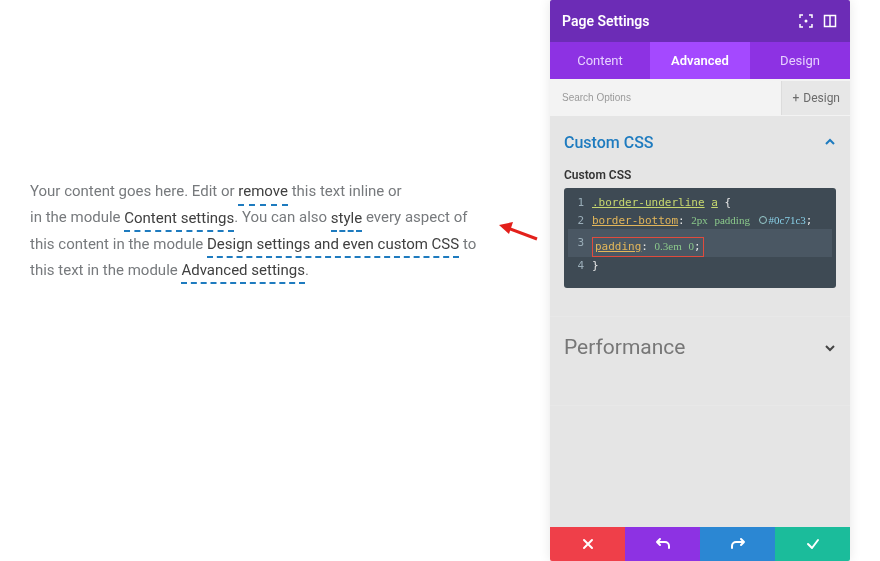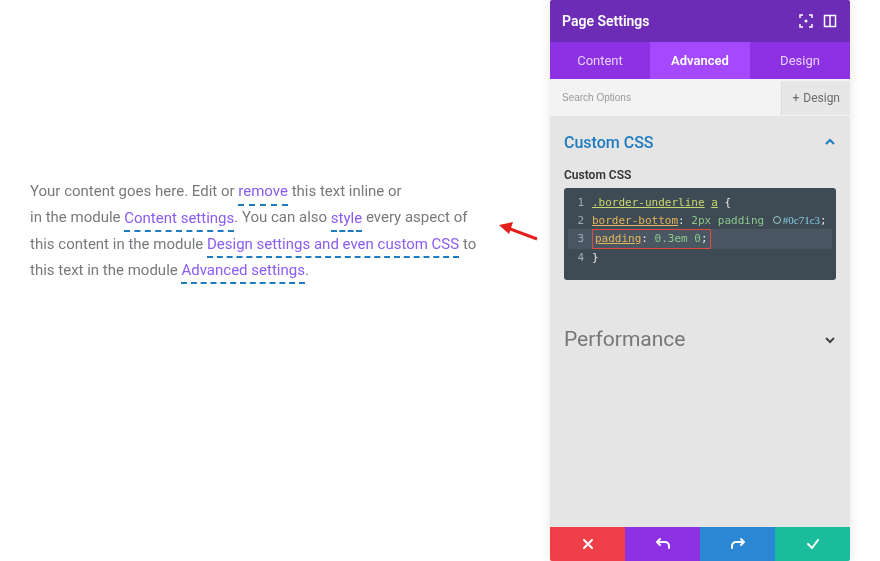--- a/index.html
+++ b/index.html
@@ -16,21 +16,21 @@
   .preview {
     position: absolute;
     left: 30px;
     top: 178px;
     width: 460px;
     color: #777a7d;
     font-size: 15px;
     line-height: 1.75;
   }
   .preview a.ul {
-    color: #8b5cf6;
+    color: #404040;
     border-bottom: 2px dashed #1e7bbf;
     padding: 0.24em 0;
     text-decoration: none;
   }
 
   
   .arrow {
     position: absolute;
     left: 499px;
     top: 219px;
@@ -158,27 +158,28 @@
   .ln {
     width: 16px;
     text-align: right;
     color: #9aadb8;
     margin-right: 8px;
     user-select: none;
   }
   .code-line.hl { background: #4a5763; }
   .tok-sel { color: #c7d86f; text-decoration: underline; }   
   .tok-prop { color: #e3b65a; text-decoration: underline; }  
-  .tok-val  { color: #8bc98b; }  
+  .tok-val  { color: #8bc98b; font-family: Liberation Serif, serif; }  
   .tok-str  { color: #88d0e8; font-family: Liberation Serif, serif; }  
   .tok-plain{ color: #e7e7e7; }
   .redbox {
     border: 1px solid #e04b3d;
     padding: 0 2px;
     display: inline-block;
+    margin-top: 8px;
   }
   .swatch {
     display:inline-block; width:8px; height:8px;
     vertical-align:middle;
     border:1px solid #9cc; border-radius:50%;
     margin: 0 2px 1px 2px;
   }
 
   .divider {
     height: 1px;

